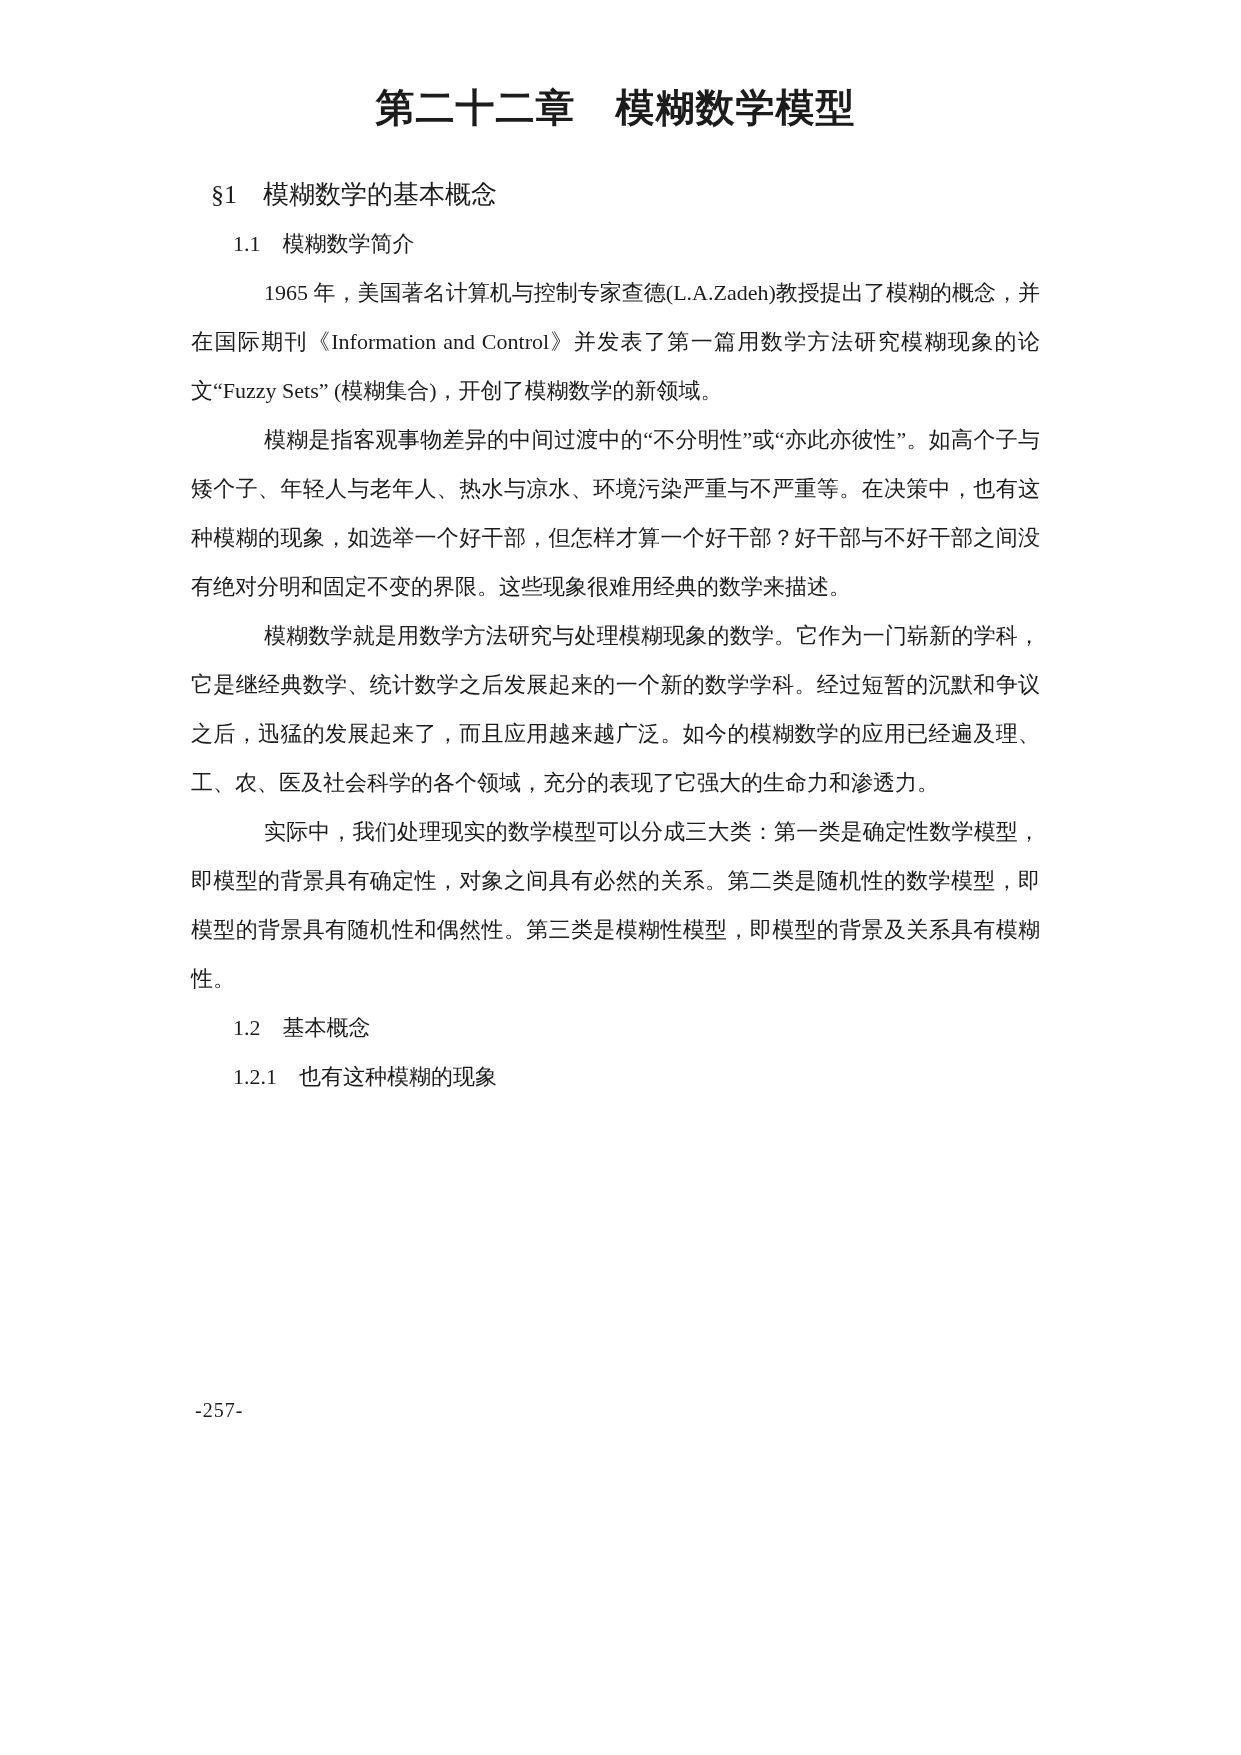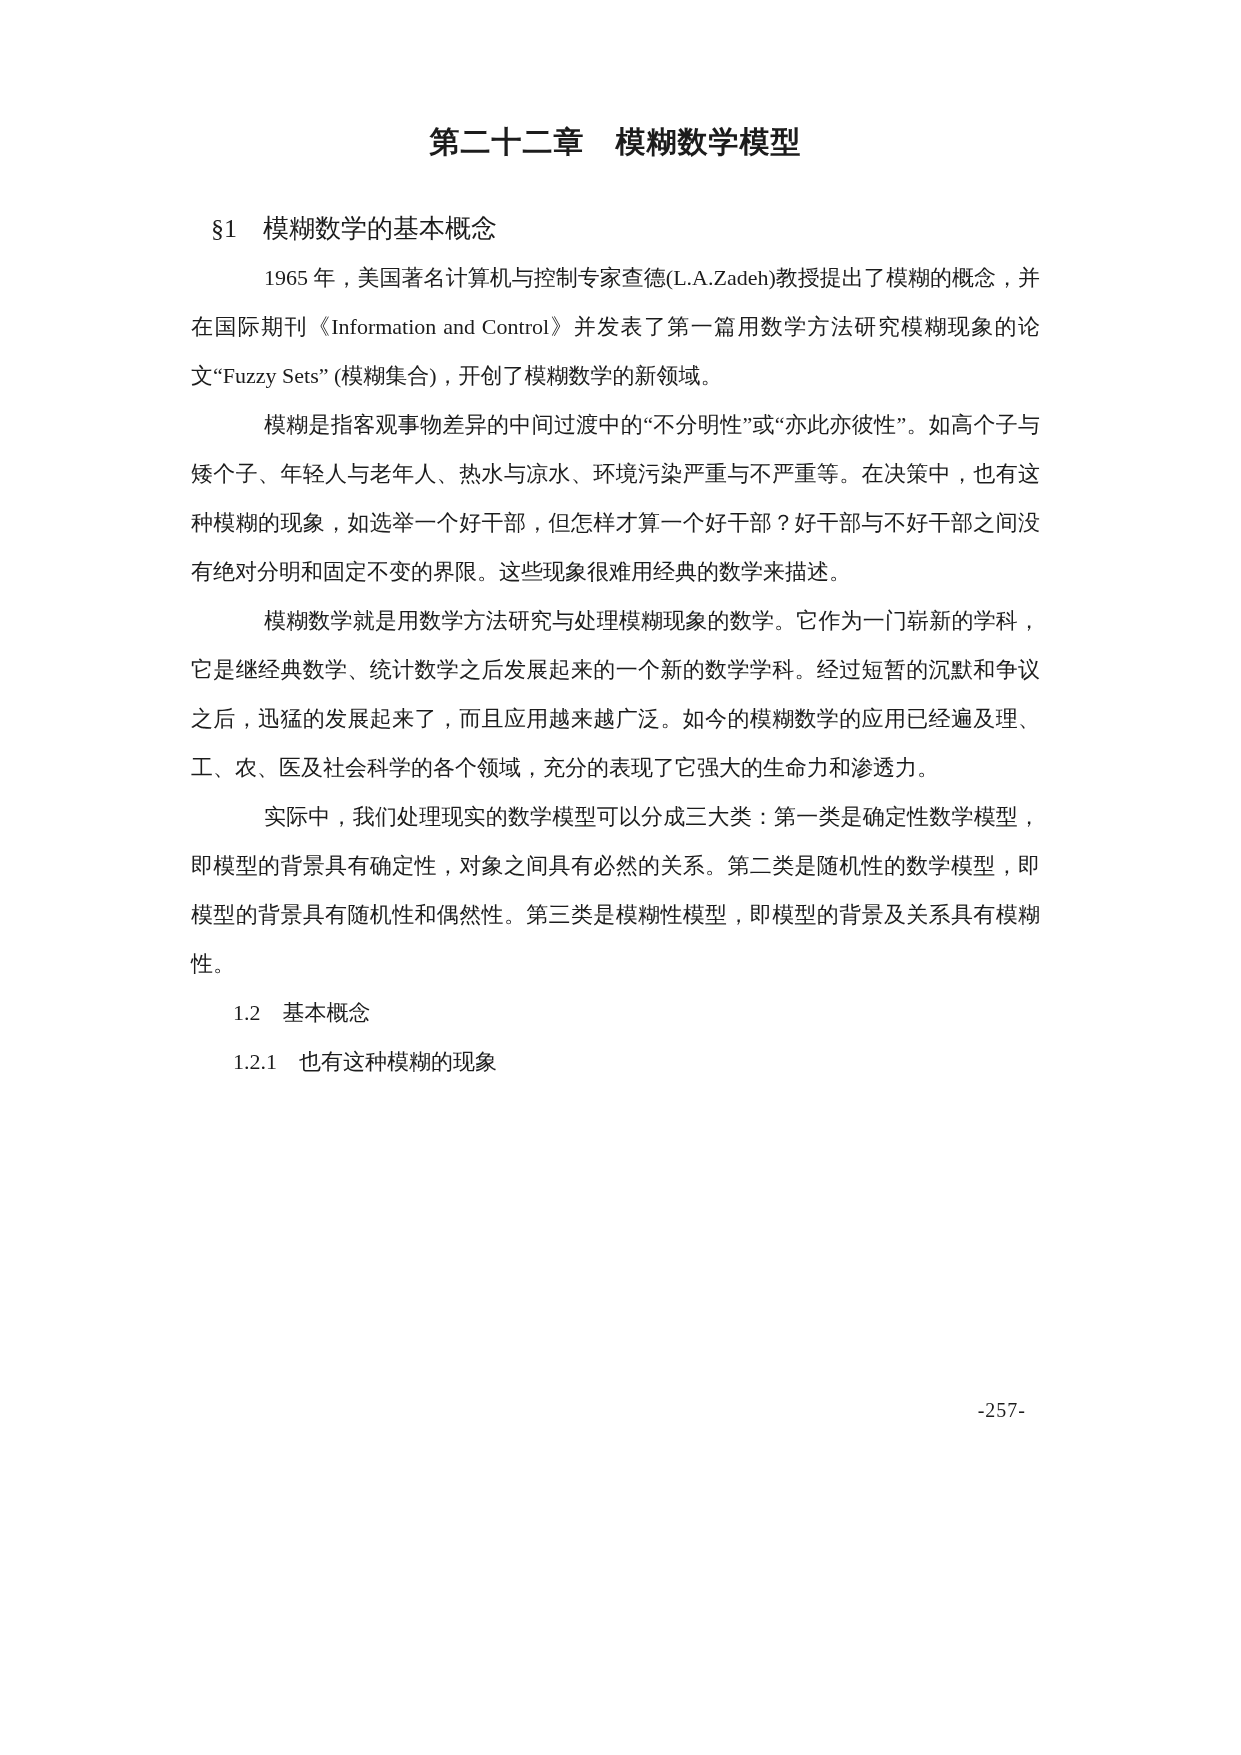--- a/index.html
+++ b/index.html
@@ -17,24 +17,24 @@
     font-family: "Liberation Serif", "DejaVu Serif", serif;
     overflow: hidden;
   }
   .content {
     position: absolute;
     left: 191px;
     top: 0;
     width: 849px;
   }
   .chapter-title {
-    margin: 120px 0 0 0;
+    margin: 86px 0 0 0;
     padding: 0;
     text-align: center;
-    font-size: 30px;
+    font-size: 39px;
     font-weight: 700;
     line-height: 44px;
     letter-spacing: 1px;
     white-space: nowrap;
   }
   .heading-s1 {
     margin: 40px 0 0 0;
     padding: 0 0 0 20px;
     font-size: 26px;
     font-weight: 400;
@@ -80,39 +80,39 @@
     line-height: 0;
   }
   .formula .colon {
     margin: 0 16px 0 5px;
   }
   .formula .arrow {
     margin: 0 6px 0 12px;
   }
   .page-number {
     position: absolute;
-    left: 177px;
+    left: 195px;
     top: 1398px;
     width: 849px;
-    text-align: right;
     font-size: 20px;
     line-height: 24px;
     letter-spacing: 1px;
   }
 </style>
 </head>
 <body>
 
 <div class="page">
   <div class="content">
 
     <h1 class="chapter-title">第二十二章　模糊数学模型</h1>
 
     <h2 class="heading-s1">§1　模糊数学的基本概念</h2>
 
+    <h3 class="heading-sub">1.1　模糊数学简介</h3>
 
     <p class="para">1965 年，美国著名计算机与控制专家查德(L.A.Zadeh)教授提出了模糊的概念，并在国际期刊《Information and Control》并发表了第一篇用数学方法研究模糊现象的论文“Fuzzy Sets” (模糊集合)，开创了模糊数学的新领域。</p>
 
     <p class="para">模糊是指客观事物差异的中间过渡中的“不分明性”或“亦此亦彼性”。如高个子与矮个子、年轻人与老年人、热水与凉水、环境污染严重与不严重等。在决策中，也有这种模糊的现象，如选举一个好干部，但怎样才算一个好干部？好干部与不好干部之间没有绝对分明和固定不变的界限。这些现象很难用经典的数学来描述。</p>
 
     <p class="para">模糊数学就是用数学方法研究与处理模糊现象的数学。它作为一门崭新的学科，它是继经典数学、统计数学之后发展起来的一个新的数学学科。经过短暂的沉默和争议之后，迅猛的发展起来了，而且应用越来越广泛。如今的模糊数学的应用已经遍及理、工、农、医及社会科学的各个领域，充分的表现了它强大的生命力和渗透力。</p>
 
 
     <p class="para">实际中，我们处理现实的数学模型可以分成三大类：第一类是确定性数学模型，即模型的背景具有确定性，对象之间具有必然的关系。第二类是随机性的数学模型，即模型的背景具有随机性和偶然性。第三类是模糊性模型，即模型的背景及关系具有模糊性。</p>
 

